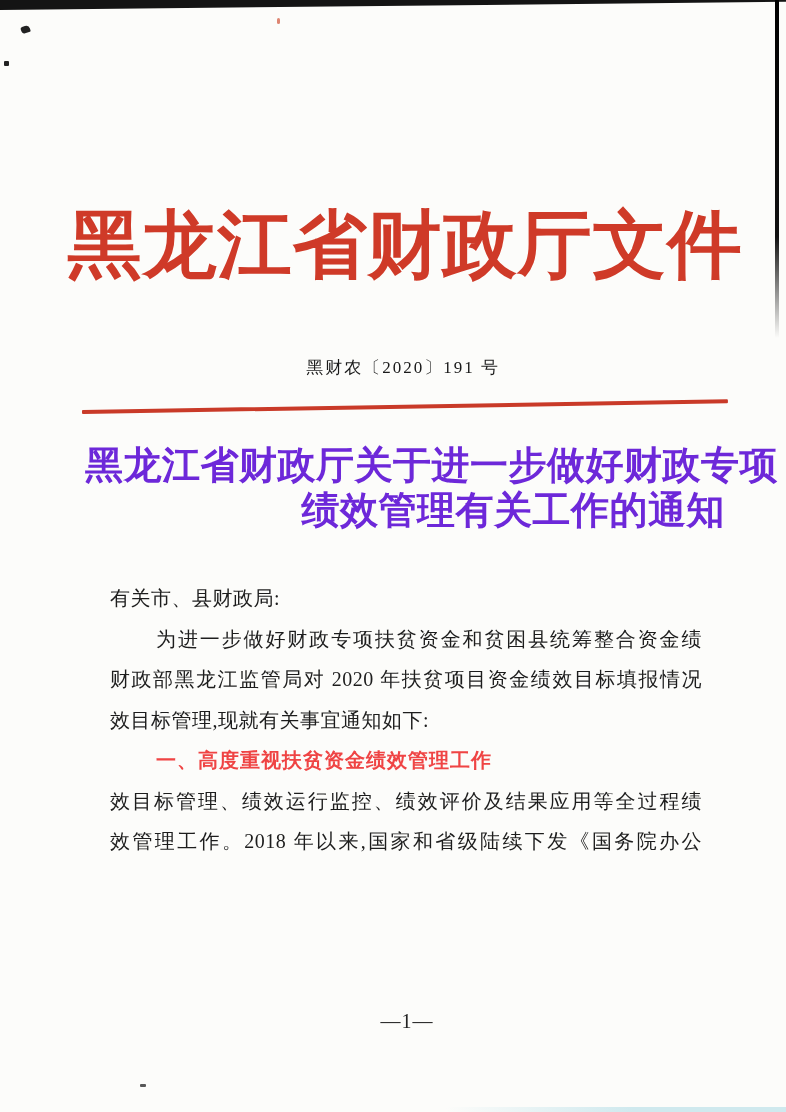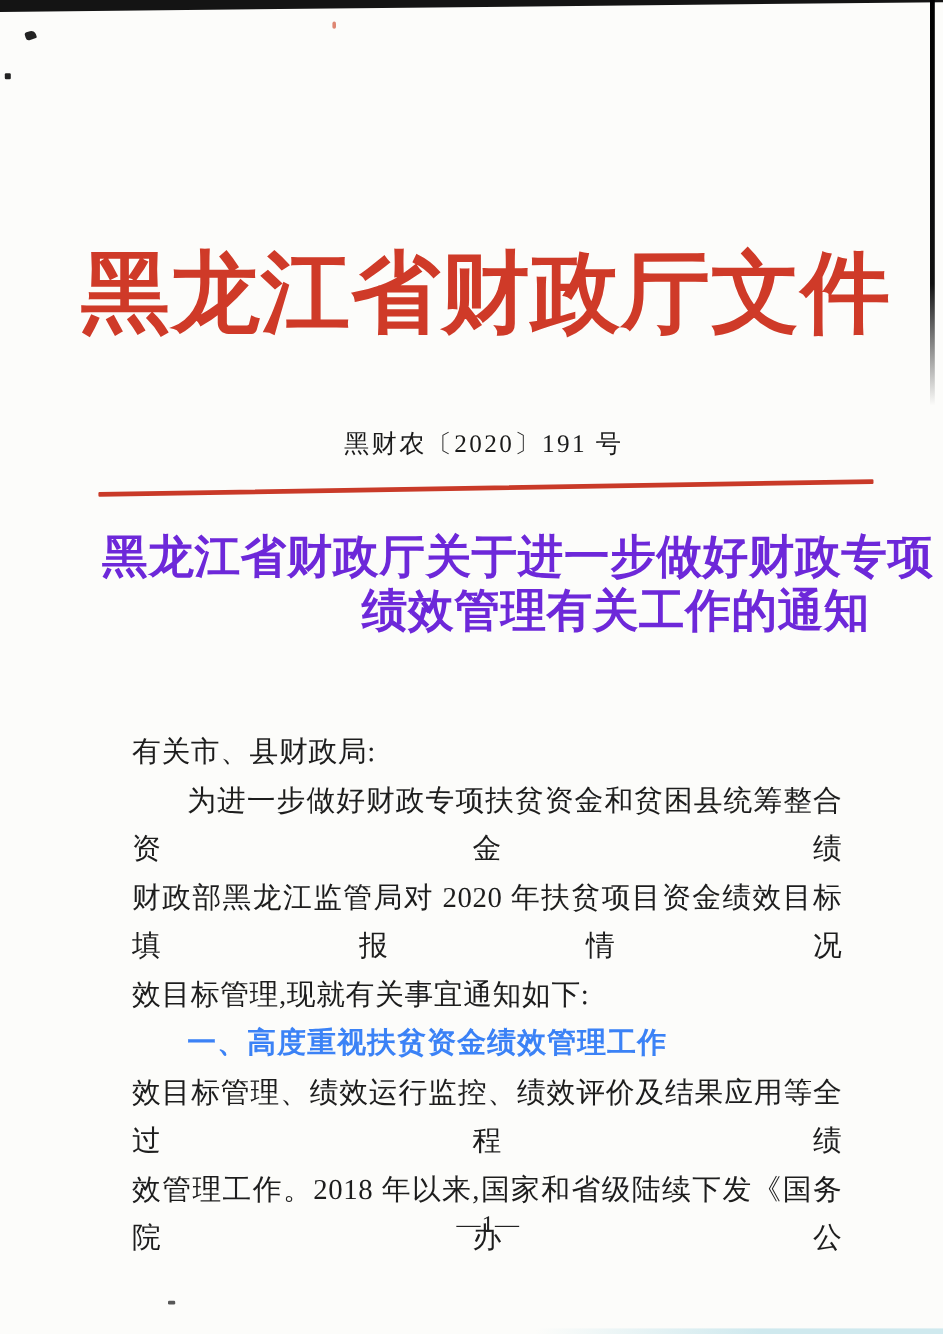--- a/index.html
+++ b/index.html
@@ -36,56 +36,56 @@
     position:absolute;top:206px;left:calc(50% + 12px);transform:translateX(-50%);
     white-space:nowrap;
     font-size:74px;font-weight:700;line-height:1.06;
     letter-spacing:1px;
     color:#cf3a28;
   }
   
   .doc-number{
     position:absolute;top:356px;left:calc(50% + 10px);transform:translateX(-50%);
     white-space:nowrap;
-    font-size:21px;letter-spacing:2px;color:#1a1a1a;
+    font-size:17px;letter-spacing:2px;color:#1a1a1a;
   }
   
   .red-line{
     position:absolute;left:82px;top:410px;width:646px;height:4px;
     background:#c93a28;
     transform:rotate(-0.95deg);
     transform-origin:left center;
     border-radius:1px;
   }
   
   .doc-title{
     position:absolute;top:443px;left:calc(50% + 12px);transform:translateX(-50%);
     width:640px;
     text-align:right;
     font-size:38px;font-weight:700;line-height:45px;
     color:#6d28d9;letter-spacing:.5px;
     white-space:nowrap;
   }
   
   .doc-body{
-    position:absolute;left:110px;top:607px;width:592px;
-    font-size:24px;line-height:40.5px;
+    position:absolute;left:110px;top:578px;width:592px;
+    font-size:20px;line-height:40.5px;
     letter-spacing:.5px;color:#1d1d1d;
   }
   .b-line{white-space:nowrap;}
   .b-line.fill{
     white-space:normal;
     text-align:justify;
     text-align-last:justify;
     text-justify:inter-character;
   }
   .b-line.indent{text-indent:46px;}
   .b-line.heading{
     font-family:"Liberation Sans","DejaVu Sans",sans-serif;
-    font-weight:700;color:#3b82f6;letter-spacing:1px;
+    font-weight:700;color:#ef4444;letter-spacing:1px;
   }
   
   .page-number{
     position:absolute;top:1010px;left:calc(50% + 14px);transform:translateX(-50%);
     font-size:20px;color:#222;letter-spacing:1px;
   }
 </style>
 </head>
 <body>
 

